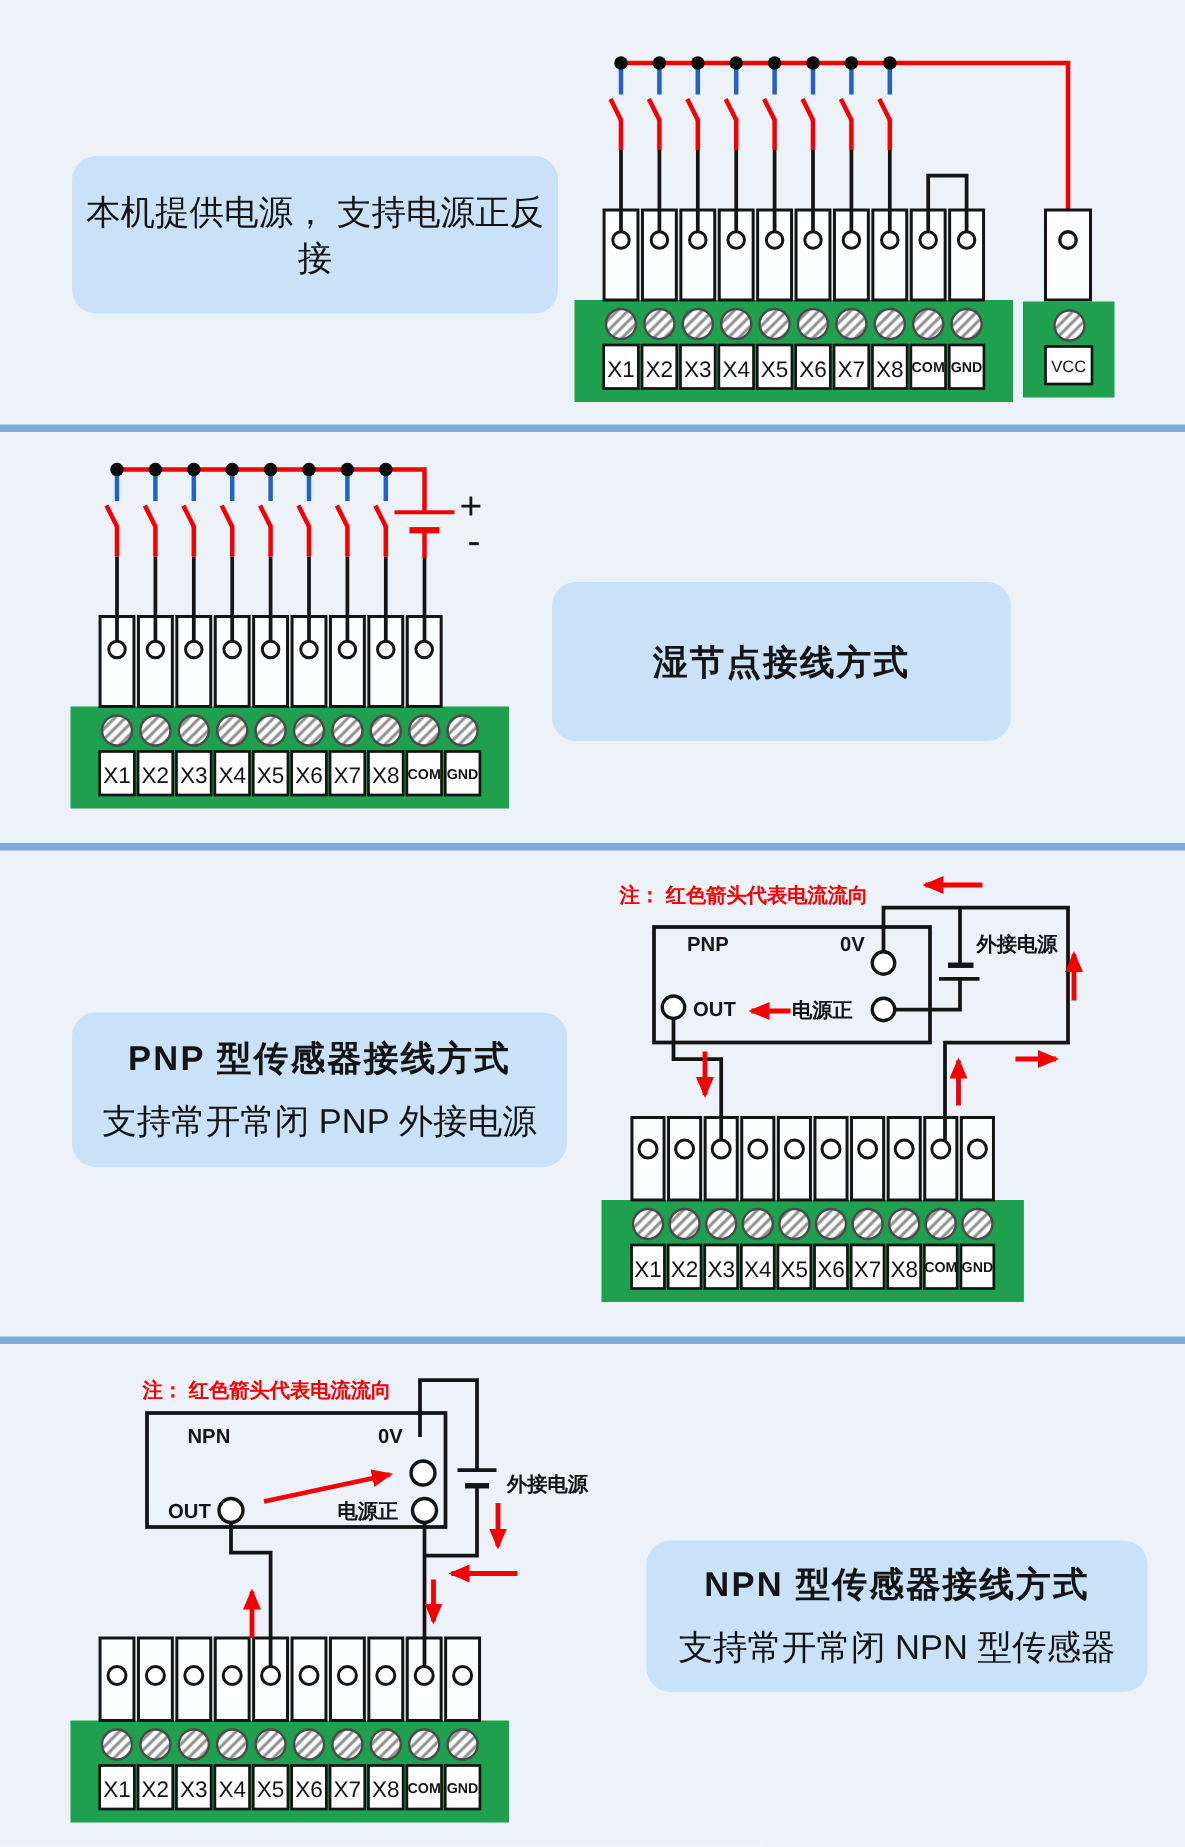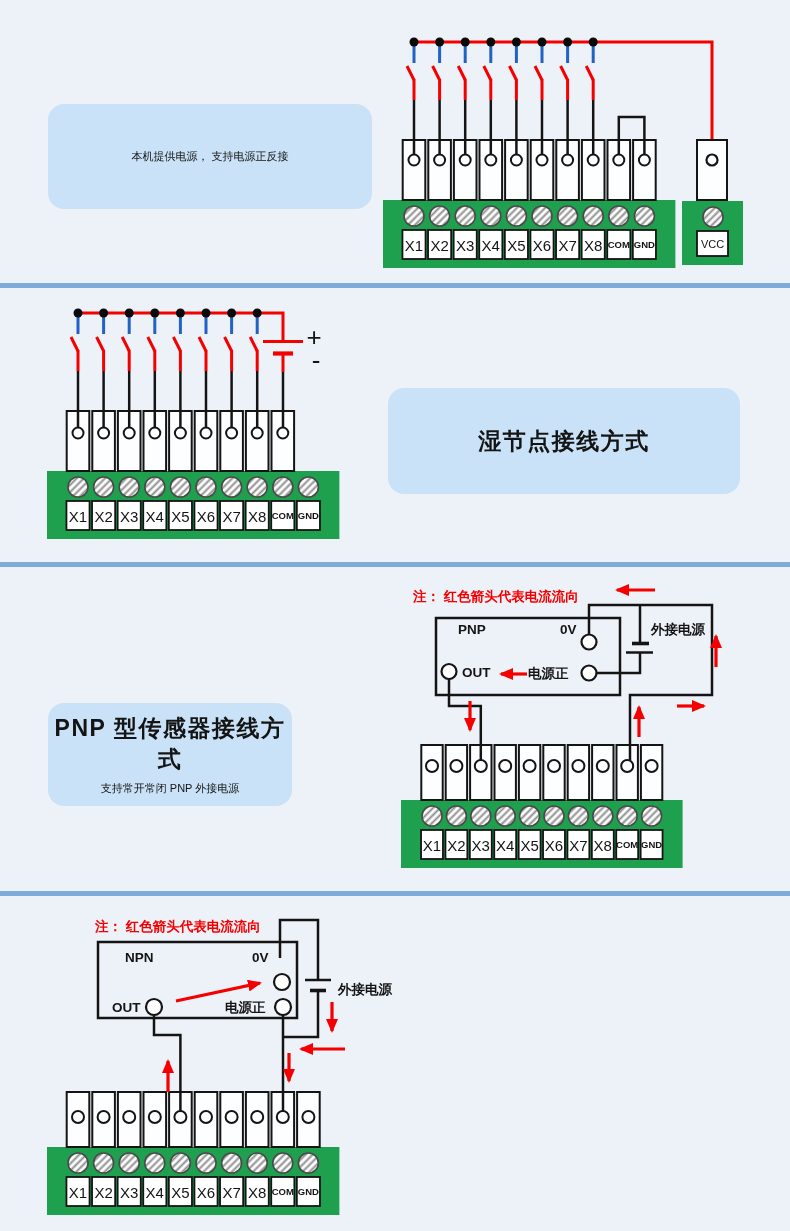--- a/index.html
+++ b/index.html
@@ -4,21 +4,21 @@
 <style>
   html,body{margin:0;padding:0}
   .page{position:relative;width:790px;height:1231px;background:#edf2f9;
         font-family:"Liberation Sans",sans-serif;overflow:hidden}
   .layer{position:absolute;left:0;top:0}
   .divider{position:absolute;left:0;width:790px;height:5px;background:#7fabd8}
   .card{position:absolute;background:#c9e2f7;border-radius:16px;display:flex;
         flex-direction:column;justify-content:space-evenly;align-items:center;
         text-align:center;padding:4px 0}
   .card-title{font-size:23px;font-weight:bold;color:#141414;letter-spacing:1.5px}
-  .card-sub{font-size:11px;color:#141414}
+  .card-sub{font-size:23px;color:#141414}
   
   .rw{stroke:#f40000;stroke-width:3;fill:none}
   .kw{stroke:#141414;stroke-width:2.5;fill:none}
   .sbox{stroke:#141414;stroke-width:2.5;fill:none}
   .pin{fill:#fff;stroke:#141414;stroke-width:2.2}
   .arrow{stroke:#f40000;stroke-width:3.2;fill:none}
   .dlabel{font-size:13.5px;font-weight:bold;fill:#141414}
   .note{font-size:13.5px;font-weight:bold;fill:#f40000}
   .plate-thin{stroke:#141414;stroke-width:2.5}
   .plate-thick{stroke:#141414;stroke-width:3.6}
@@ -413,23 +413,27 @@
   </svg>
 
   <div class="divider" style="top:283px"></div>
   <div class="divider" style="top:562px"></div>
   <div class="divider" style="top:891px"></div>
 
   <div class="card" style="left:48px;top:104px;width:324px;height:97px">
     <div class="card-sub">本机提供电源， 支持电源正反接</div>
   </div>
 
-  <div class="card" style="left:388px;top:388px;width:352px;height:98px">
+  <div class="card" style="left:368px;top:388px;width:306px;height:98px">
     <div class="card-title">湿节点接线方式</div>
   </div>
 
-  <div class="card" style="left:48px;top:703px;width:244px;height:95px">
+  <div class="card" style="left:48px;top:675px;width:330px;height:95px">
     <div class="card-title">PNP 型传感器接线方式</div>
     <div class="card-sub">支持常开常闭 PNP 外接电源</div>
   </div>
 
+  <div class="card" style="left:431px;top:1027px;width:334px;height:93px">
+    <div class="card-title">NPN 型传感器接线方式</div>
+    <div class="card-sub">支持常开常闭 NPN 型传感器</div>
+  </div>
 
 </div>
 
 </body></html>

